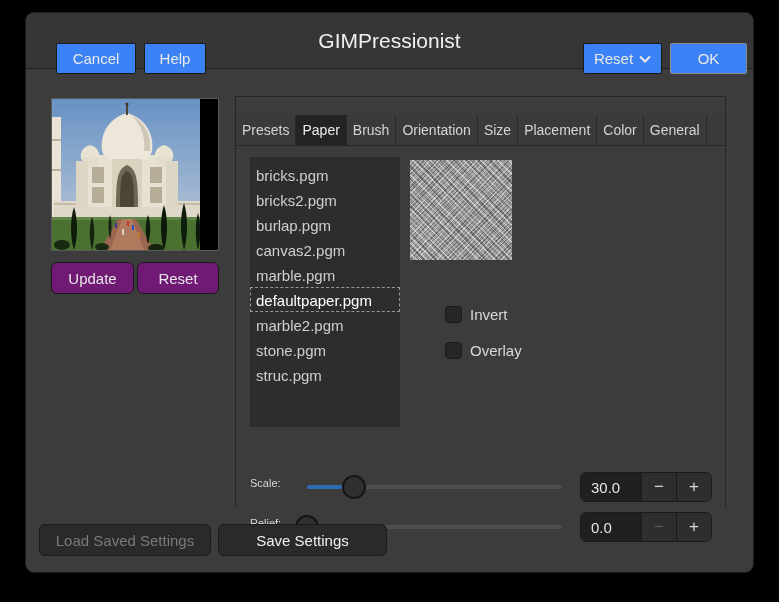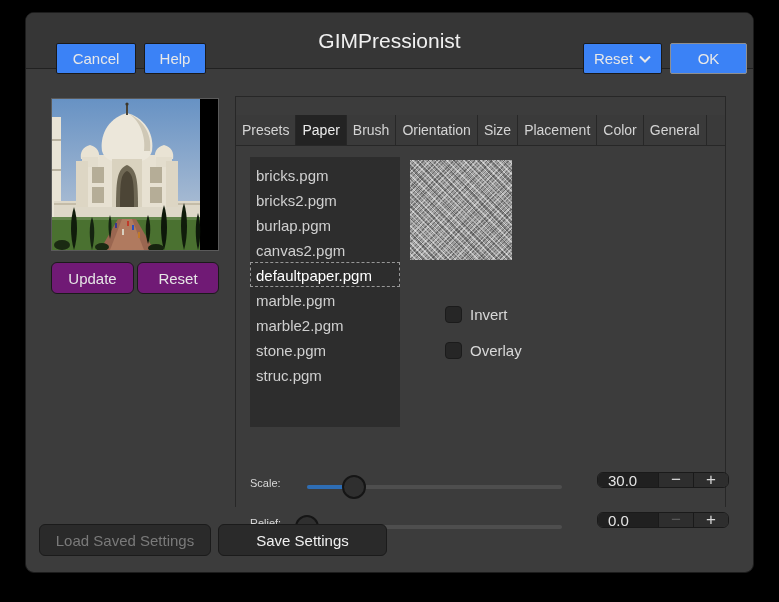--- a/index.html
+++ b/index.html
@@ -74,22 +74,22 @@
   
   .slider-row { position:absolute; left:0; width:100%; height:30px; }
   .row-scale  { top:326px; }
   .row-relief { top:366px; }
   .slider-label { position:absolute; left:14px; top:5px; font-size:11px; color:#d8d8d8; }
   .track { position:absolute; left:71px; top:13px; width:255px; height:4px;
            background:#4e4e4e; border-radius:2px; }
   .track .fill { position:absolute; left:0; top:0; height:4px; border-radius:2px; }
   .handle { position:absolute; top:-10px; width:24px; height:24px; border-radius:50%;
             background:#2f2f2f; border:2px solid #151515; margin-left:-12px; }
-  .spin { position:absolute; left:344px; top:0; width:132px; height:16px;
-          display:flex; border:1px solid #1a1a1a; border-radius:6px; overflow:hidden;margin-left:17px; }
+  .spin { position:absolute; left:344px; top:0; width:132px; height:30px;
+          display:flex; border:1px solid #1a1a1a; border-radius:6px; overflow:hidden; }
   .spin-value { width:60px; background:#202020; color:#e4e4e4; font-size:15px;
                 display:flex; align-items:center; padding-left:10px; }
   .spin-btn { width:35px; background:#2e2e2e; color:#d8d8d8; font-size:17px;
               display:flex; align-items:center; justify-content:center;
               border-left:1px solid #1a1a1a; }
   .spin-btn.disabled { color:#5a5a5a; }
 
   
   .footer-btn { position:absolute; height:32px; background:#2a2a2a;
                 border:1px solid #1b1b1b; border-radius:6px; font-size:15px;
@@ -199,22 +199,22 @@
           <div class="tab">General</div>
           <div class="tab-filler"></div>
         </div>
 
       <div class="tab-panel">
         <div class="file-list">
             <div class="file-row">bricks.pgm</div>
             <div class="file-row">bricks2.pgm</div>
             <div class="file-row">burlap.pgm</div>
             <div class="file-row">canvas2.pgm</div>
+            <div class="file-row">marble.pgm</div>
             <div class="file-row selected">defaultpaper.pgm</div>
-            <div class="file-row">marble.pgm</div>
             <div class="file-row">marble2.pgm</div>
             <div class="file-row">stone.pgm</div>
             <div class="file-row">struc.pgm</div>
           </div>
 
         <div class="texture"></div>
 
         <div class="check-row row-invert">
           <div class="checkbox"></div>
           <div class="check-label">Invert</div>

